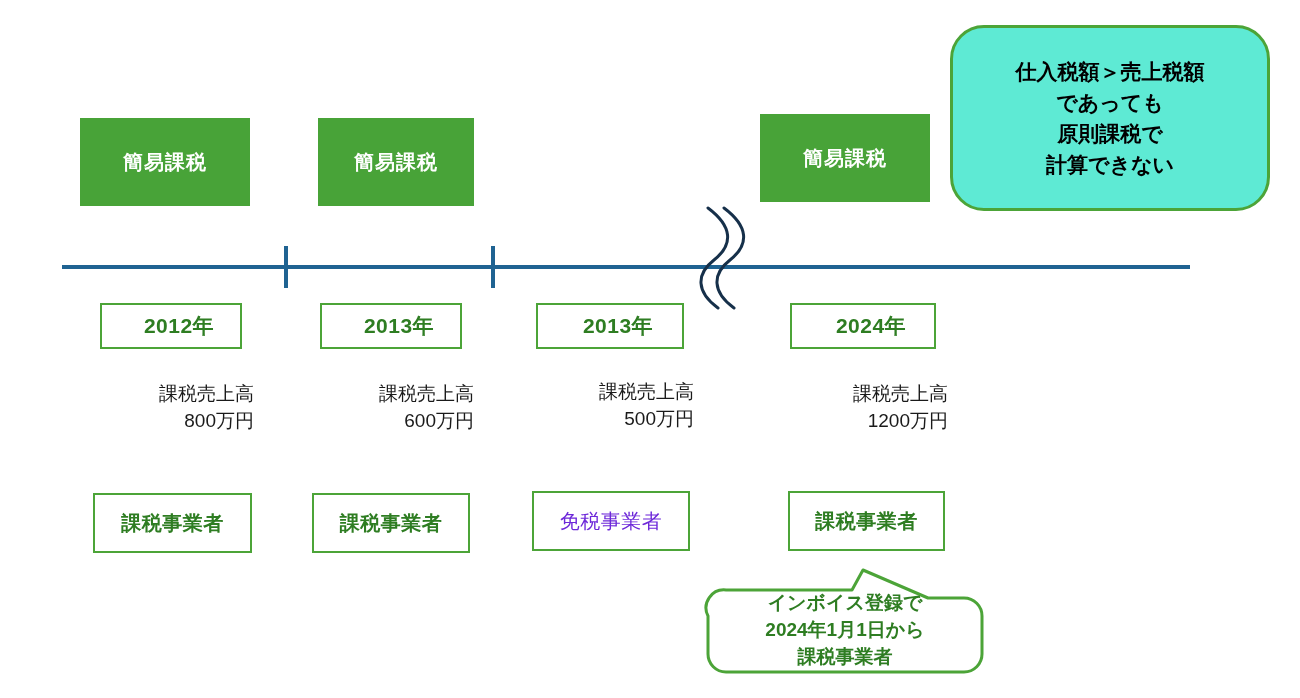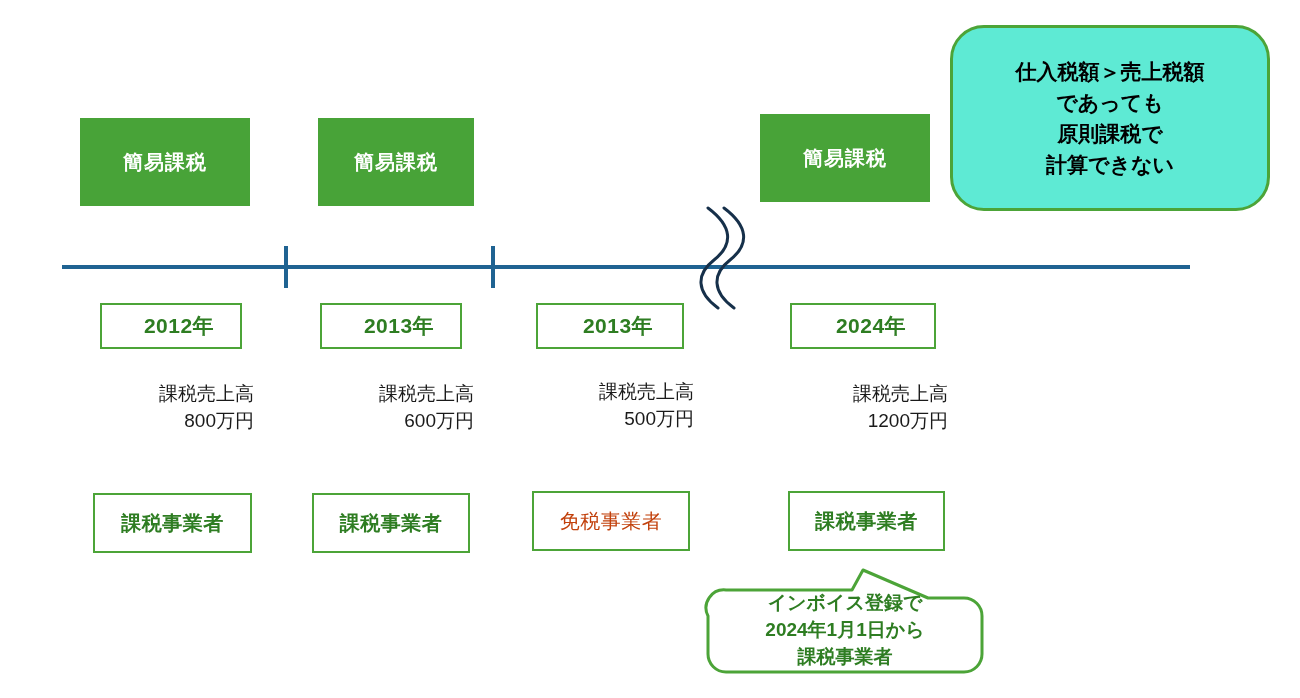--- a/index.html
+++ b/index.html
@@ -77,21 +77,21 @@
     font-size: 21px;
     letter-spacing: 0.5px;
     padding-left: 16px;
   }
   .status-box {
     height: 60px;
     font-size: 20px;
     letter-spacing: 0.5px;
   }
   .status-box.muted {
-    color: #c2410c;
+    color: #6d28d9;
     font-weight: normal;
   }
 
   
   .sales-text {
     position: absolute;
     text-align: right;
     color: #1a1a1a;
     font-size: 19px;
     line-height: 1.42;

